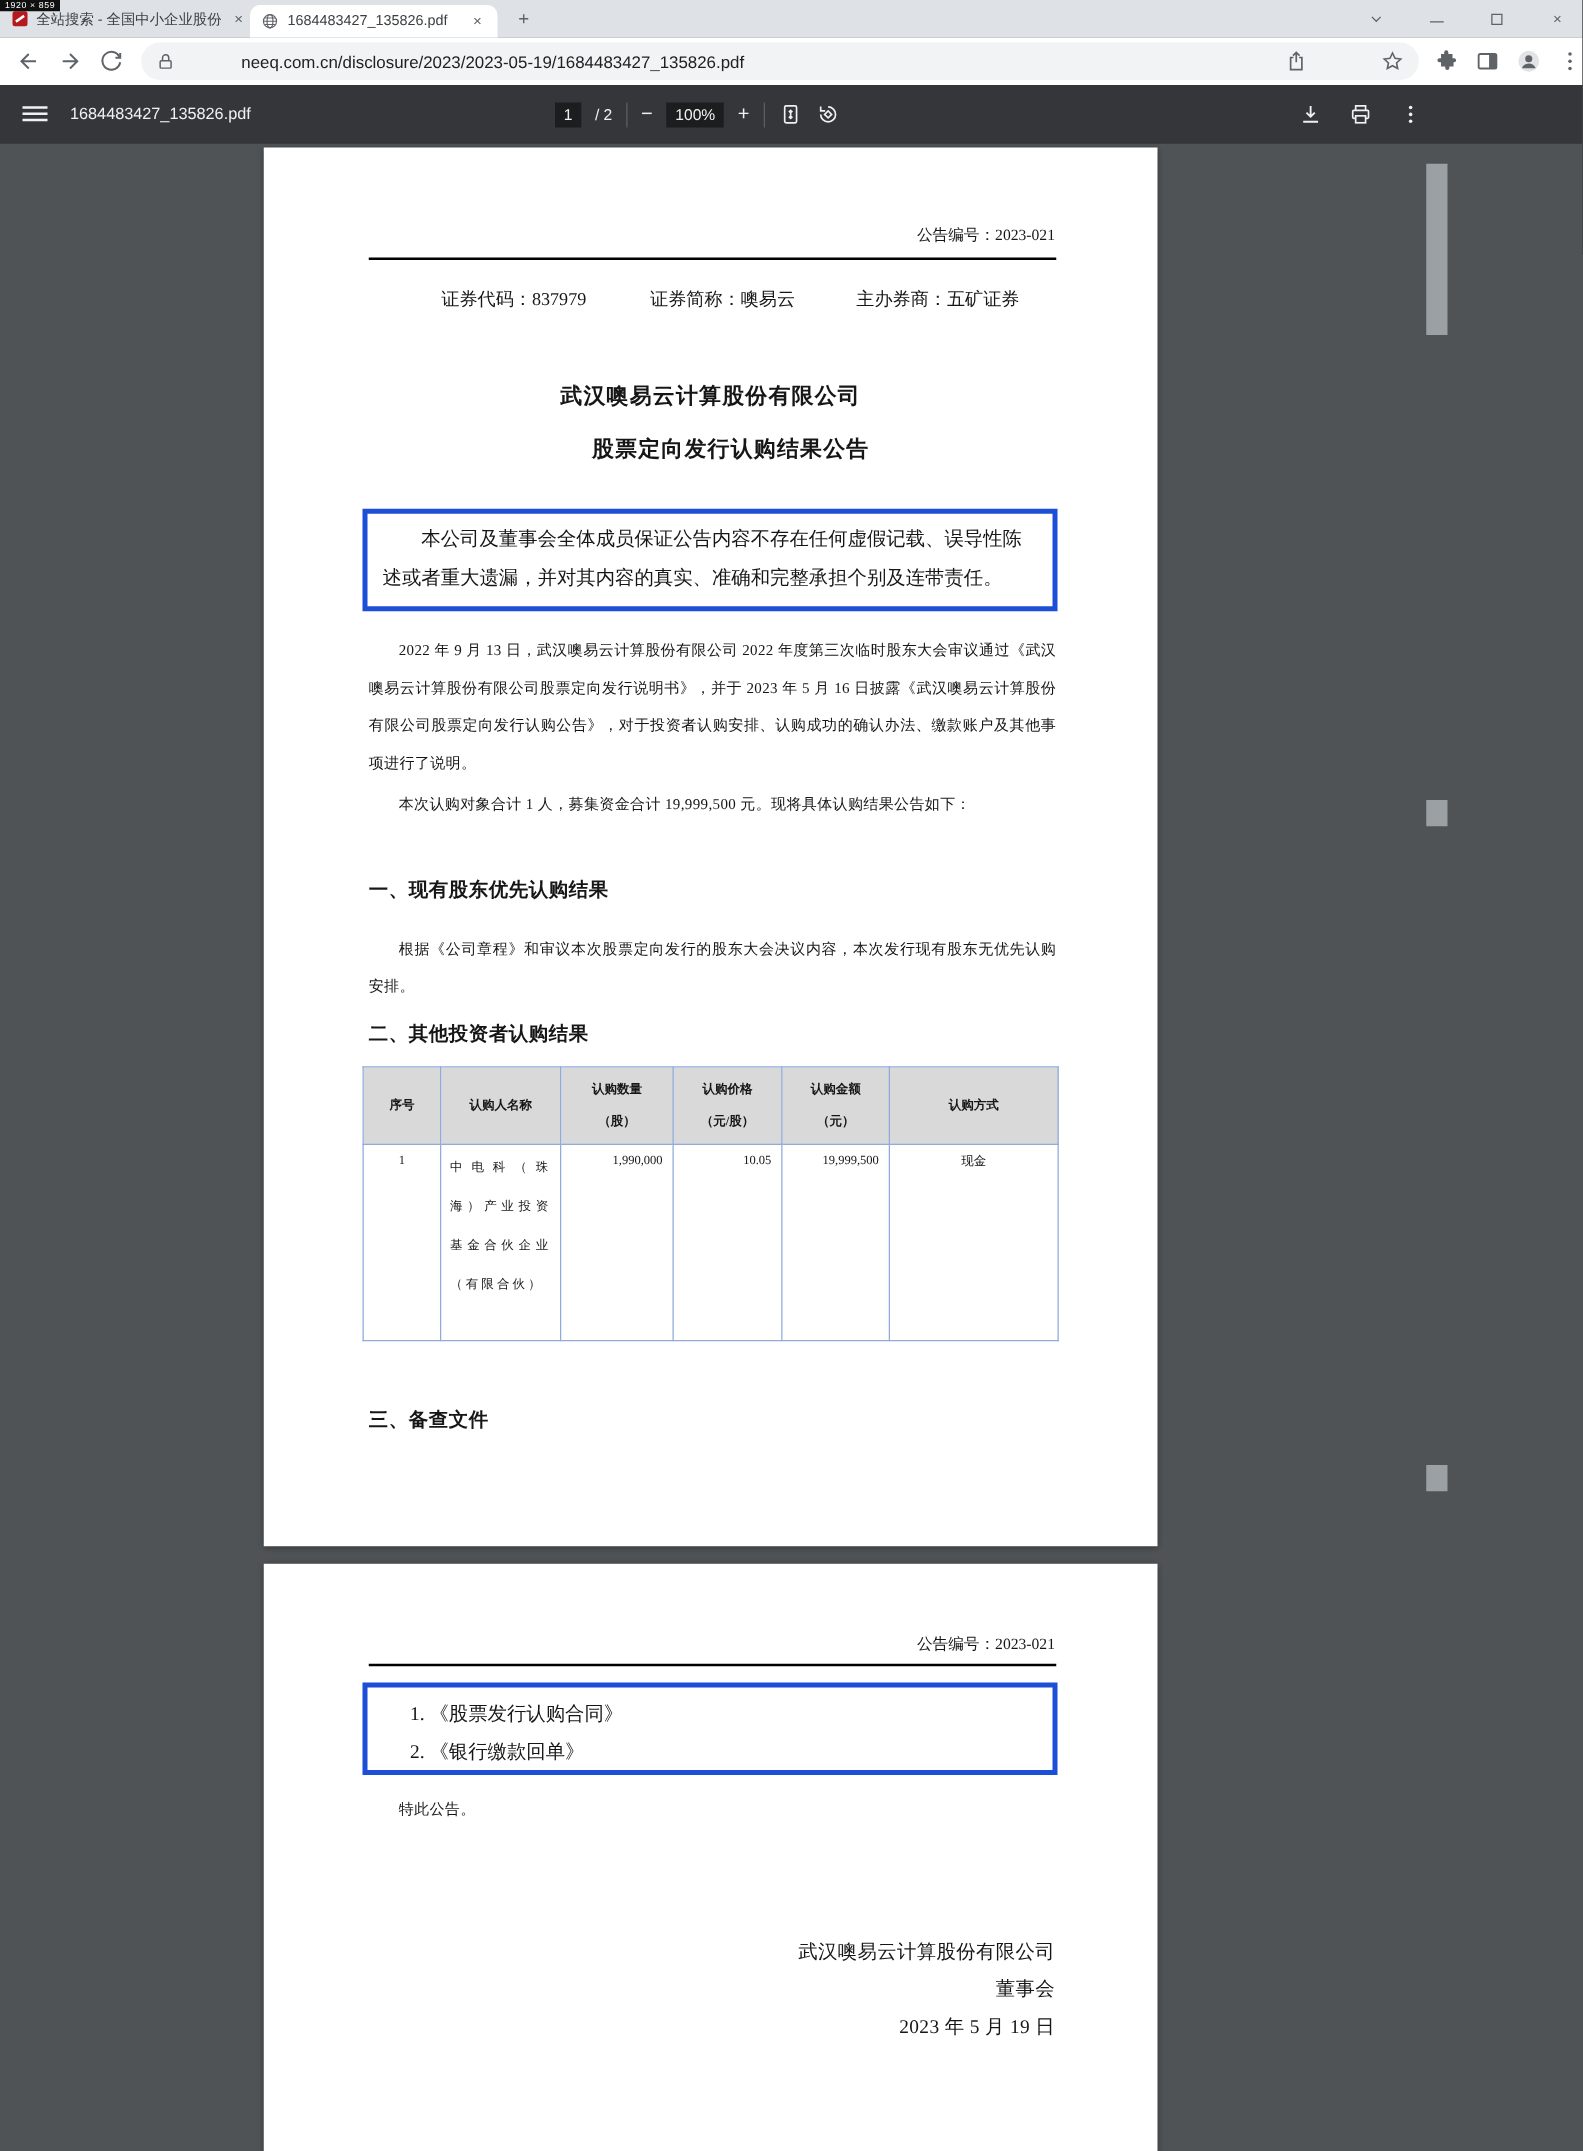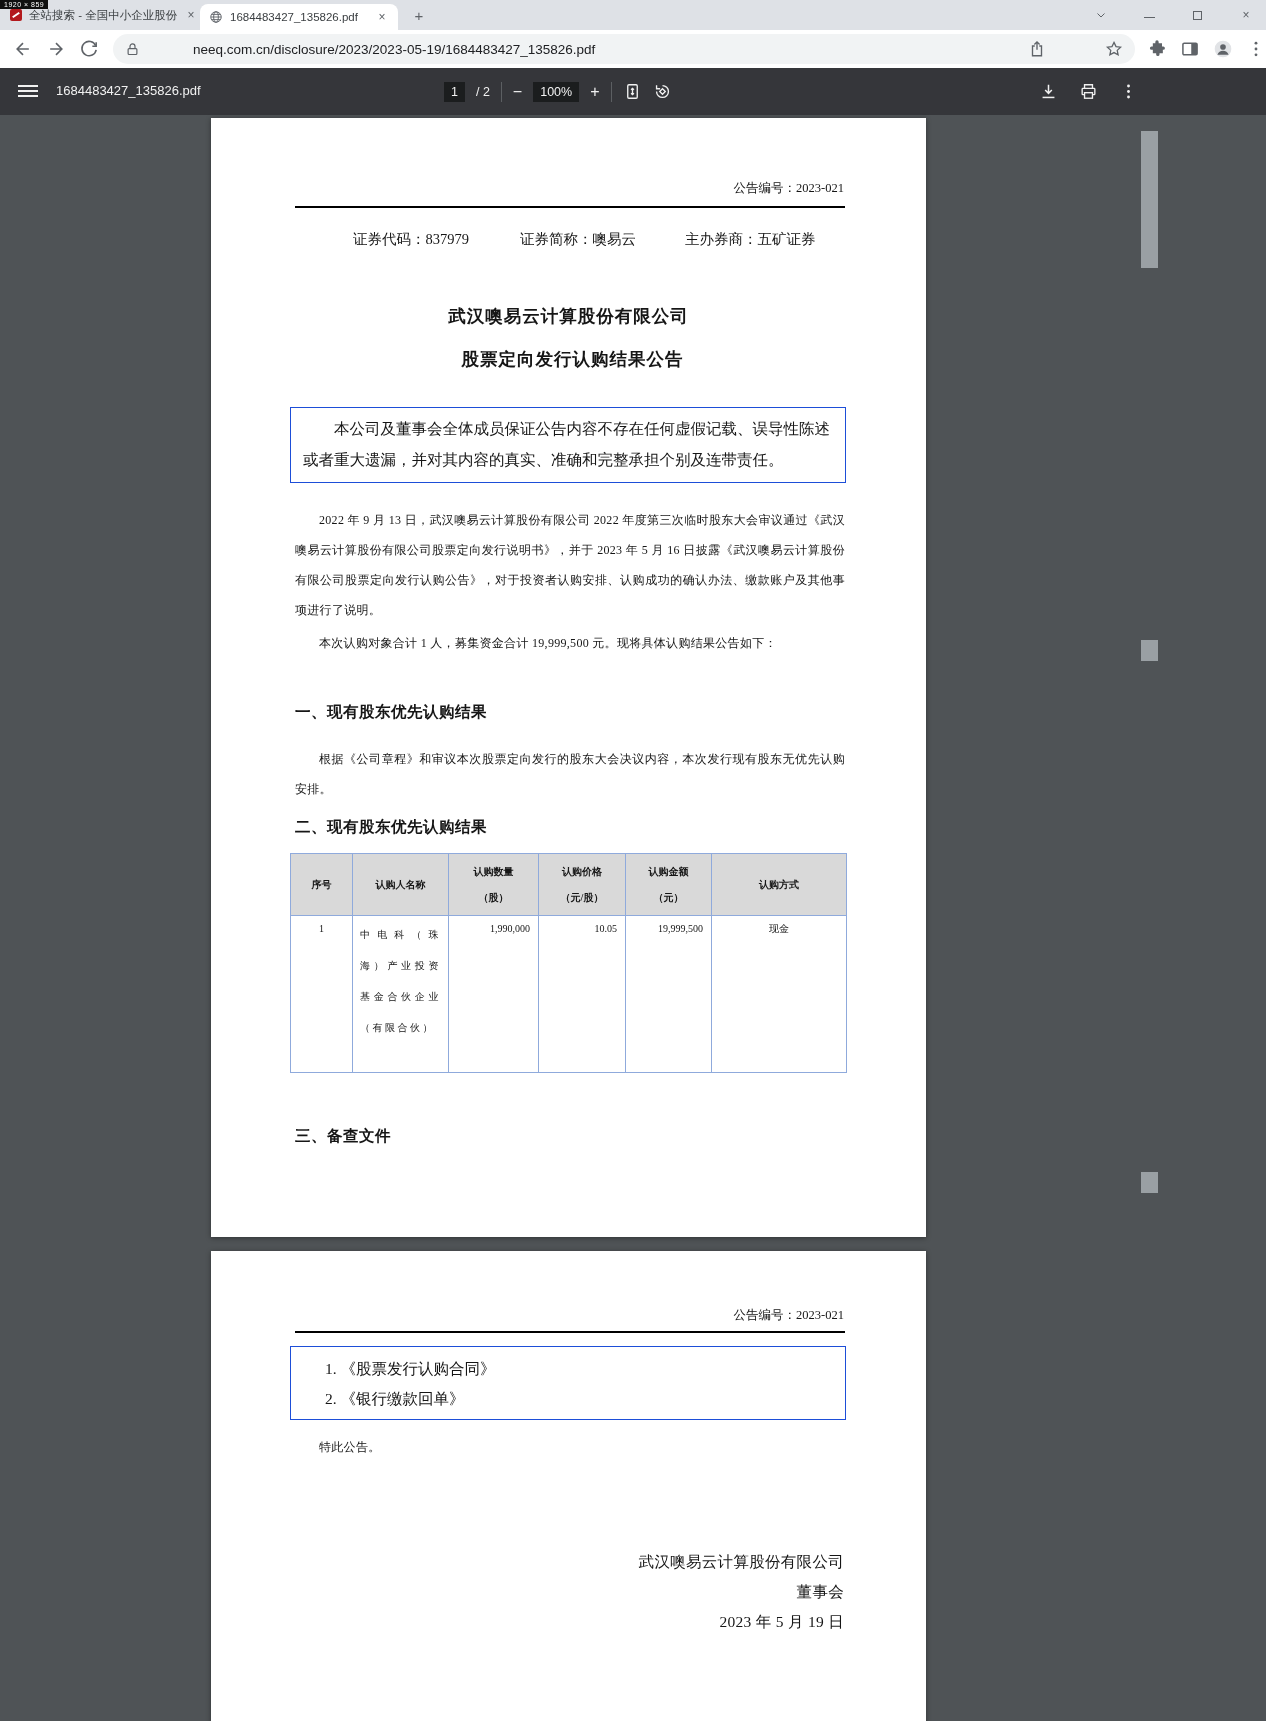--- a/index.html
+++ b/index.html
@@ -53,21 +53,21 @@
   
   .page { position:absolute; left:211px; width:715px; background:#fff; box-shadow:0 1px 5px rgba(0,0,0,.4);
           font-family:"Liberation Serif","DejaVu Serif",serif; color:#161616; }
   .page1 { top:118px; height:1119px; }
   .page2 { top:1251px; height:600px; }
   .abs { position:absolute; }
   .notice { font-size:12.5px; }
   .rule { border-top:2px solid #000; }
   .secrow { font-size:14.5px; }
   .doctitle { width:100%; text-align:center; font-weight:bold; font-size:17.5px; letter-spacing:1px; }
-  .blubox { border:1px solid #1d4ed8; font-size:15.5px; line-height:31px; }
+  .blubox { border:4px solid #1d4ed8; font-size:15.5px; line-height:31px; }
   .para { font-size:12px; line-height:30px; text-align:justify; letter-spacing:.3px; }
   .indent { text-indent:2em; }
   .h-sec { font-size:15.5px; font-weight:bold; letter-spacing:.5px; }
   table.subtable { border-collapse:collapse; table-layout:fixed; width:556px; font-size:10px; }
   .subtable th, .subtable td { border:1px solid #8faadc; }
   .subtable thead th { background:#d9d9d9; height:62px; font-weight:bold; text-align:center; line-height:26px; }
   .subtable .h2:empty { display:none; }
   td.c-seq { text-align:center; vertical-align:top; padding-top:7px; height:157px; }
   td.c-name { vertical-align:top; padding:3px 7px 0; line-height:31px; letter-spacing:2.5px; text-align:justify; }
   td.c-num { text-align:right; vertical-align:top; padding:7px 8px 0 0; }
@@ -243,30 +243,30 @@
   </div>
 
   <div class="page page1">
     <div class="abs notice" style="top:62px; right:82px;">公告编号：2023-021</div>
     <div class="abs rule" style="top:88px; left:84px; width:550px;"></div>
     <div class="abs secrow" style="top:112px; left:142px;">证券代码：837979</div>
     <div class="abs secrow" style="top:112px; left:309px;">证券简称：噢易云</div>
     <div class="abs secrow" style="top:112px; left:474px;">主办券商：五矿证券</div>
 
     <div class="abs doctitle" style="top:186px; left:0;">武汉噢易云计算股份有限公司</div>
-    <div class="abs doctitle" style="top:229px; left:4px;">股票定向发行认购结果公告</div>
+    <div class="abs doctitle" style="top:229px; left:16px;">股票定向发行认购结果公告</div>
 
     <div class="abs blubox indent" style="top:289px; left:79px; width:556px; padding:5px 12px 7px;">本公司及董事会全体成员保证公告内容不存在任何虚假记载、误导性陈述或者重大遗漏，并对其内容的真实、准确和完整承担个别及连带责任。</div>
 
     <div class="abs para indent" style="top:387px; left:84px; width:550px;">2022 年 9 月 13 日，武汉噢易云计算股份有限公司 2022 年度第三次临时股东大会审议通过《武汉噢易云计算股份有限公司股票定向发行说明书》，并于 2023 年 5 月 16 日披露《武汉噢易云计算股份有限公司股票定向发行认购公告》，对于投资者认购安排、认购成功的确认办法、缴款账户及其他事项进行了说明。</div>
     <div class="abs para indent" style="top:510px; left:84px; width:550px;">本次认购对象合计 1 人，募集资金合计 19,999,500 元。现将具体认购结果公告如下：</div>
 
     <div class="abs h-sec" style="top:584px; left:84px;">一、现有股东优先认购结果</div>
     <div class="abs para indent" style="top:626px; left:84px; width:550px;">根据《公司章程》和审议本次股票定向发行的股东大会决议内容，本次发行现有股东无优先认购安排。</div>
-    <div class="abs h-sec" style="top:699px; left:84px;">二、现有股东优先认购结果</div>
+    <div class="abs h-sec" style="top:699px; left:84px;">二、其他投资者认购结果</div>
 
     <table class="subtable abs" style="top:735px; left:79px;">
       <colgroup>
         <col style="width:62px">
           <col style="width:96px">
           <col style="width:90px">
         <col style="width:87px">
           <col style="width:86px">
           <col style="width:135px">
       </colgroup>

